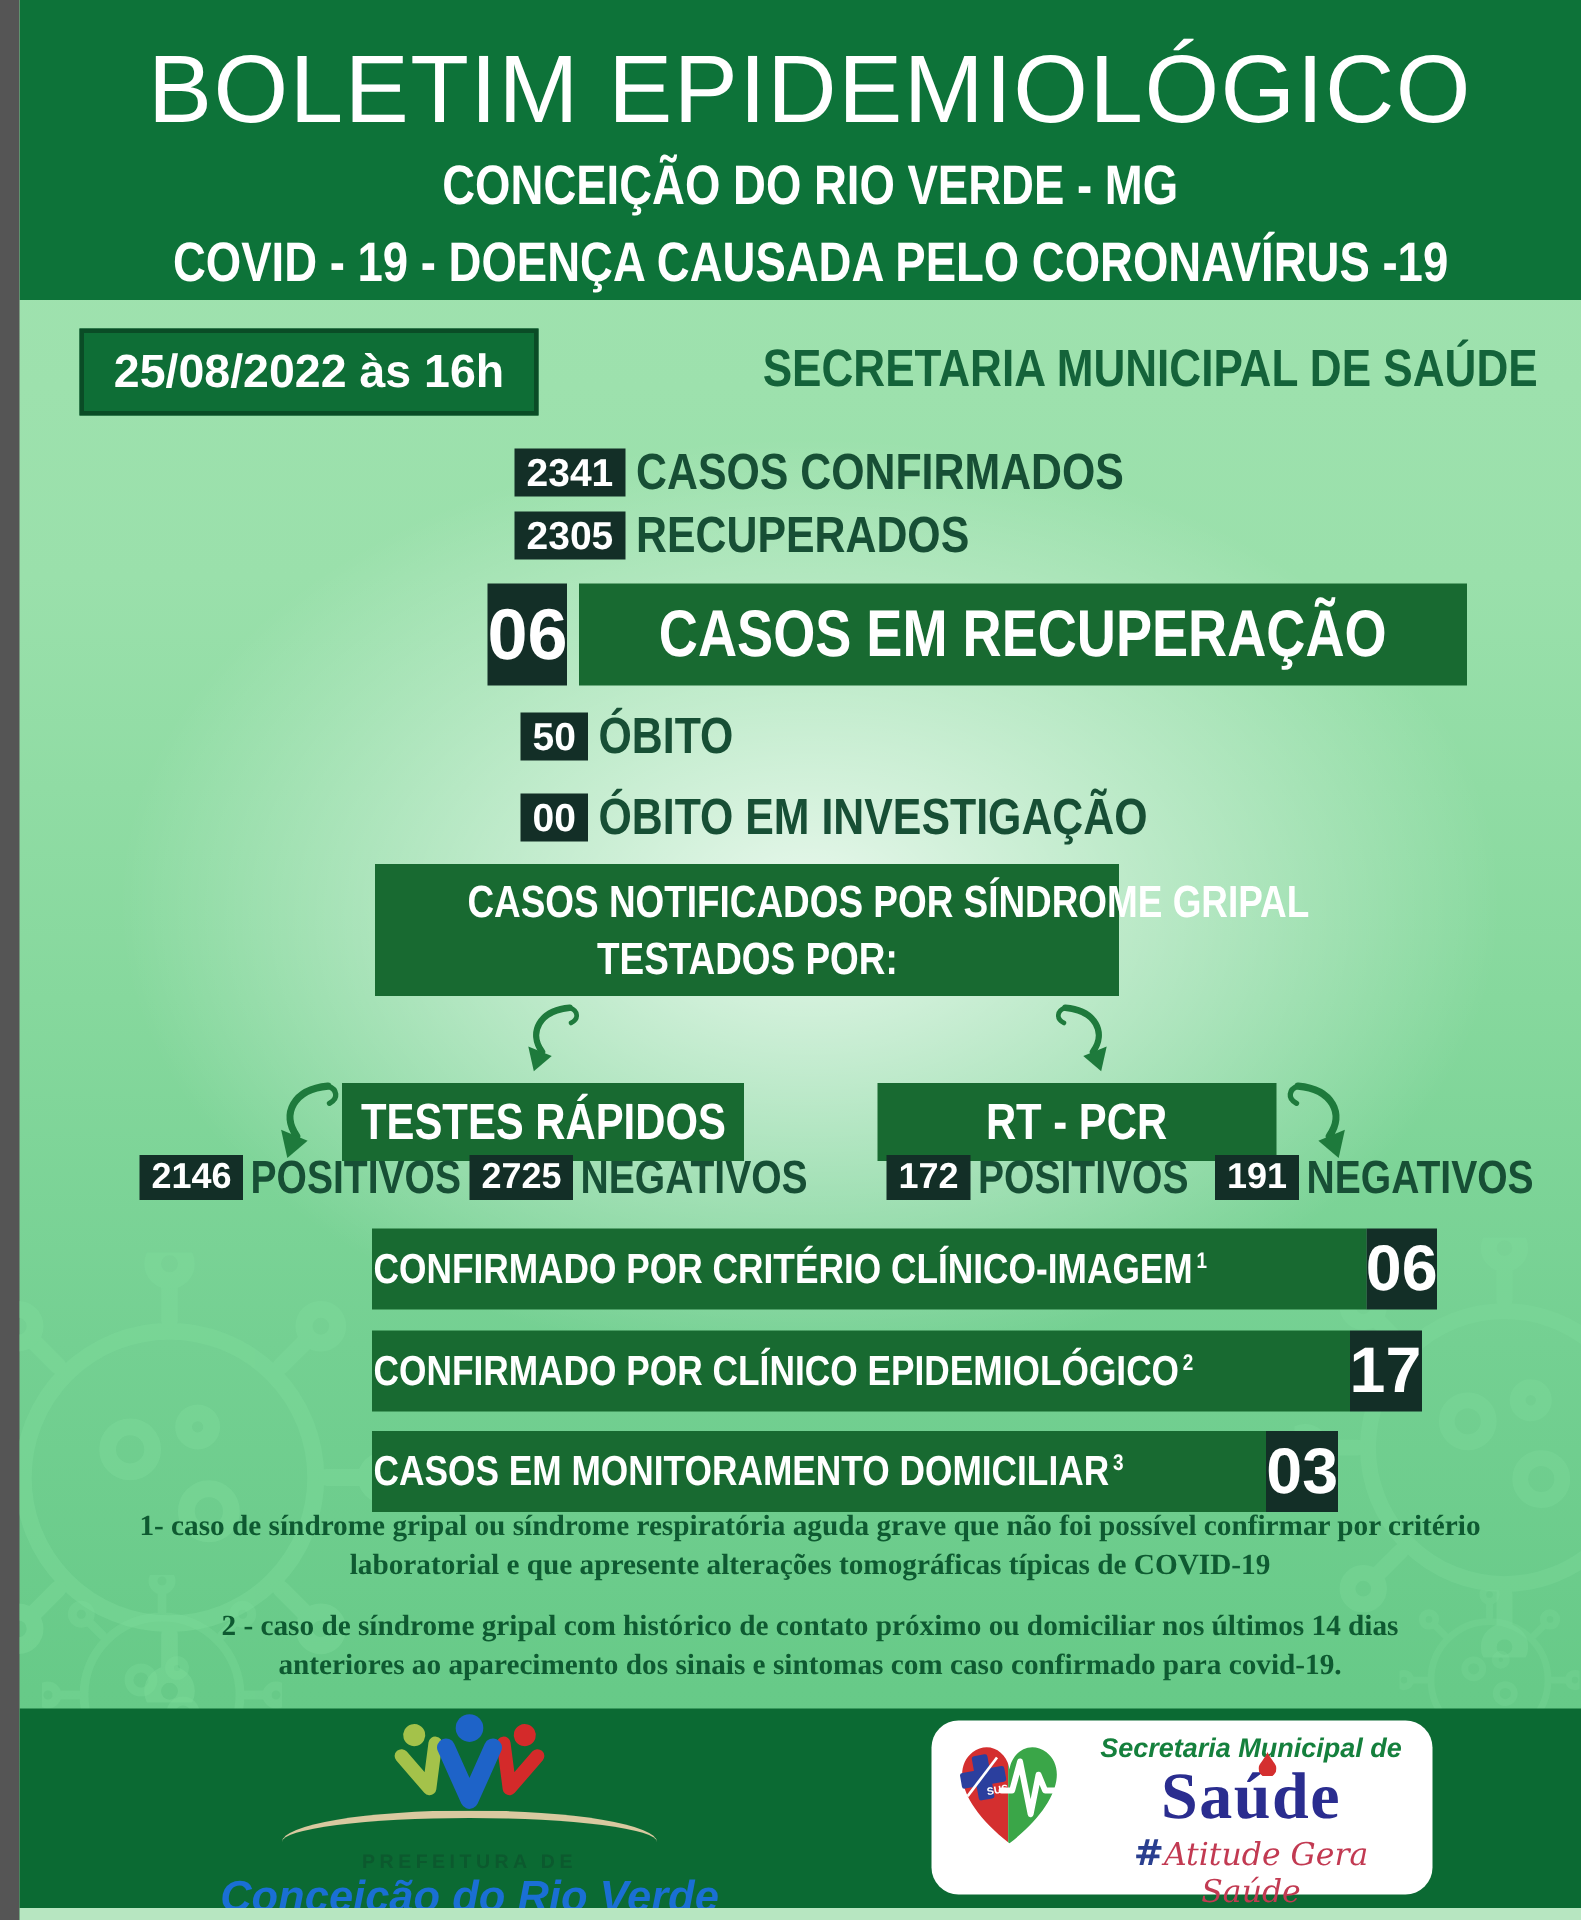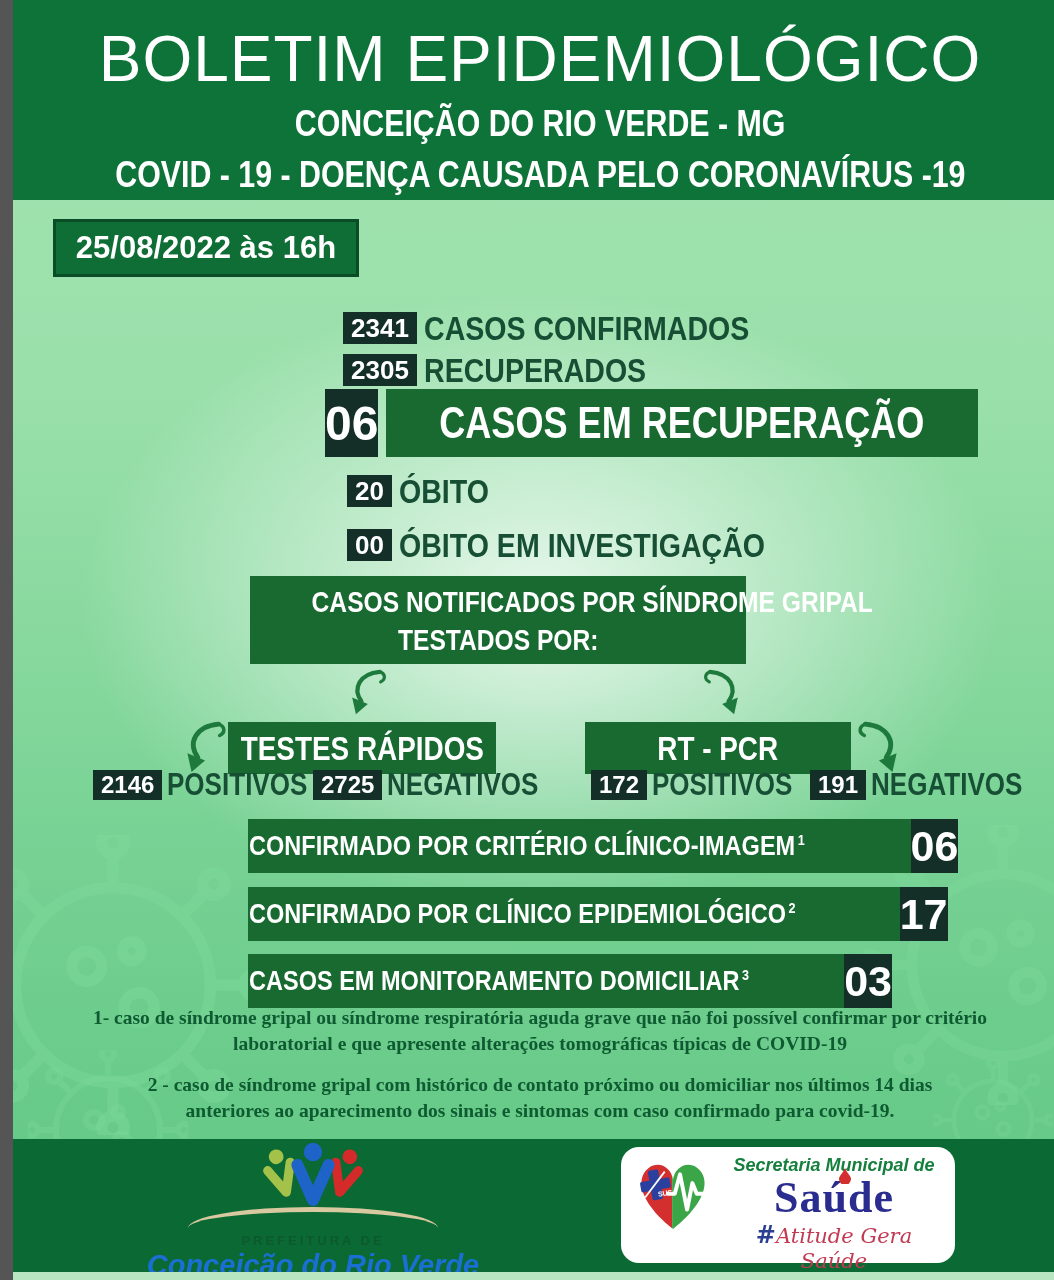--- a/index.html
+++ b/index.html
@@ -22,21 +22,21 @@
   .header .title{margin-top:22px; font-size:64px; font-weight:400; letter-spacing:1px;}
   .header .subtitle{margin-top:7px; font-size:37px; font-weight:700;}
   .header .line3{margin-top:9px; font-size:37px; font-weight:700;}
 
   
   .date-badge{left:40px; top:219px; width:300px; height:52px; background:#0e6e36; border:3px solid #0a4c26;
     display:flex; align-items:center; justify-content:center; color:#fff; font-size:31px; font-weight:700;}
   .dept{right:42px; top:226px; color:#14633a; font-size:35px; font-weight:700; text-align:right;}
 
   
-  .summary{left:330px; top:308px;}
+  .summary{left:330px; top:295px;}
   .stat-row{display:flex; align-items:center; height:40px; margin-bottom:2px;}
   .dark-badge{background:#132f27; color:#fff; font-weight:700; text-align:center; padding:3px 8px; font-size:26px; line-height:1;}
   .stat-label{color:#174f35; font-size:34px; font-weight:700; margin-left:7px;}
 
   
   .recovery{left:312px; top:389px; width:620px; height:68px; display:flex; gap:8px;}
   .recovery .numbox{width:78px; background:#132f27; color:#fff; display:flex; align-items:center; justify-content:center;
     font-size:48px; font-weight:700;}
   .recovery .labelbox{flex:1; background:#186a31; color:#fff; display:flex; align-items:center; justify-content:center;
     font-size:44px; font-weight:700;}
@@ -154,20 +154,23 @@
 
   <div class="abs header">
     <div class="title">BOLETIM EPIDEMIOLÓGICO</div>
     <div class="subtitle"><span class="cond-c">CONCEIÇÃO DO RIO VERDE - MG</span></div>
     <div class="line3"><span class="cond-c">COVID - 19 - DOENÇA CAUSADA PELO CORONAVÍRUS -19</span></div>
   </div>
 
   <div class="abs date-badge">
     <span>25/08/2022 às 16h</span>
   </div>
+  <div class="abs dept">
+    <span class="cond-r">SECRETARIA MUNICIPAL DE SAÚDE</span>
+  </div>
 
   <div class="abs summary">
     <div class="stat-row">
       <span class="dark-badge">2341</span>
       <span class="stat-label"><span class="cond">CASOS CONFIRMADOS</span></span>
     </div>
     <div class="stat-row">
       <span class="dark-badge">2305</span>
       <span class="stat-label"><span class="cond">RECUPERADOS</span></span>
     </div>
@@ -175,21 +178,21 @@
 
   <div class="abs recovery">
     <div class="numbox">06</div>
     <div class="labelbox">
         <span class="cond-c">CASOS EM RECUPERAÇÃO</span>
       </div>
   </div>
 
   <div class="abs deaths">
     <div class="death-row">
-      <span class="dark-badge">20</span>
+      <span class="dark-badge">50</span>
       <span class="stat-label"><span class="cond">ÓBITO</span></span>
     </div>
     <div class="death-row">
       <span class="dark-badge">00</span>
       <span class="stat-label"><span class="cond">ÓBITO EM INVESTIGAÇÃO</span></span>
     </div>
   </div>
 
   <div class="abs notified">
     <div class="l1"><span class="cond-c">CASOS NOTIFICADOS POR SÍNDROME GRIPAL</span></div>

